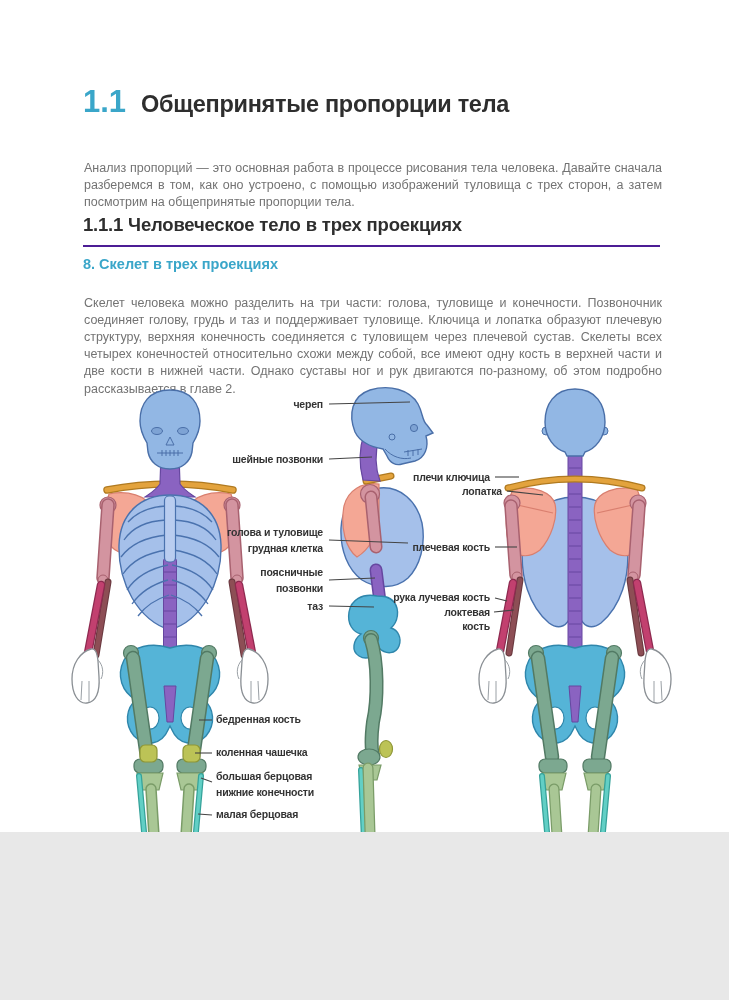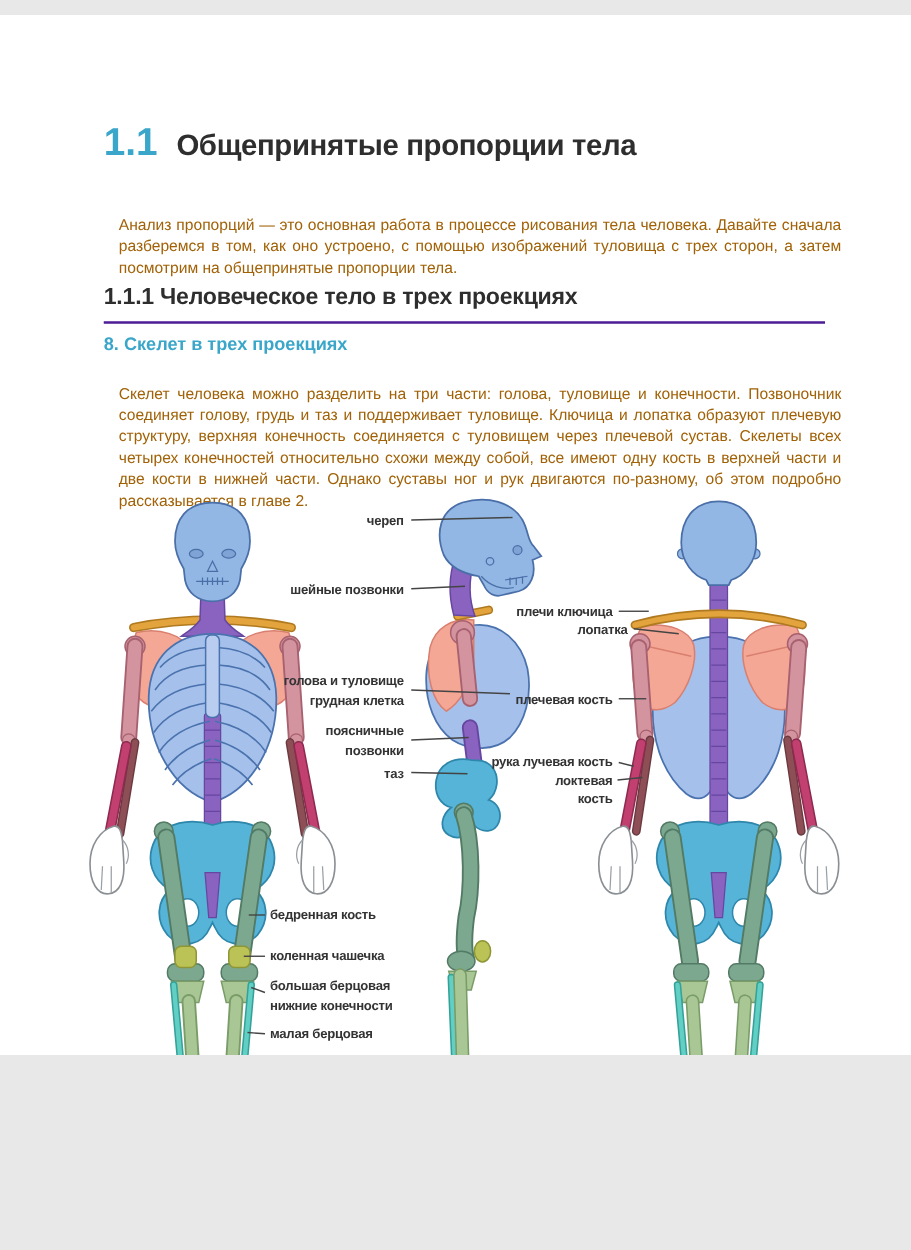--- a/index.html
+++ b/index.html
@@ -1,24 +1,24 @@
 <!DOCTYPE html>
 <html lang="ru"><head>
 <meta charset="utf-8">
 <style>
   html,body{margin:0;padding:0;background:#e8e8e8;}
-  .page{position:relative;width:729px;height:832px;background:#ffffff;margin:12px auto;
+  .page{position:relative;width:729px;height:832px;background:#ffffff;margin:0 auto;
         font-family:"Liberation Sans",sans-serif;color:#3a3a3a;overflow:hidden;}
   .abs{position:absolute;}
   
   .title-row{left:83px;top:84px;display:flex;align-items:baseline;gap:15px;}
   .chapter-num{font-size:31px;font-weight:700;color:#3aa6c9;letter-spacing:0px;}
   .chapter-title{font-size:23.5px;font-weight:700;color:#2e2e2e;letter-spacing:-0.3px;}
   
-  .para{left:95px;width:578px;font-size:12.5px;line-height:17.2px;text-align:justify;color:#a16207;}
+  .para{left:84px;width:578px;font-size:12.5px;line-height:17.2px;text-align:justify;color:#737373;}
   #intro{top:147px;}
   #body1{top:282px;}
   
   .h111{left:83px;top:214px;width:577px;font-size:18.5px;font-weight:700;color:#2e2e2e;
         padding-bottom:9px;border-bottom:2px solid #4c1d95;letter-spacing:-0.2px;}
   .h-sub{left:83px;top:256px;font-size:14.5px;font-weight:700;color:#3aa6c9;}
   
   #figure{left:0;top:383px;}
   svg text{font-family:"Liberation Sans",sans-serif;font-size:10.5px;font-weight:700;
            fill:#333;letter-spacing:-0.2px;}

